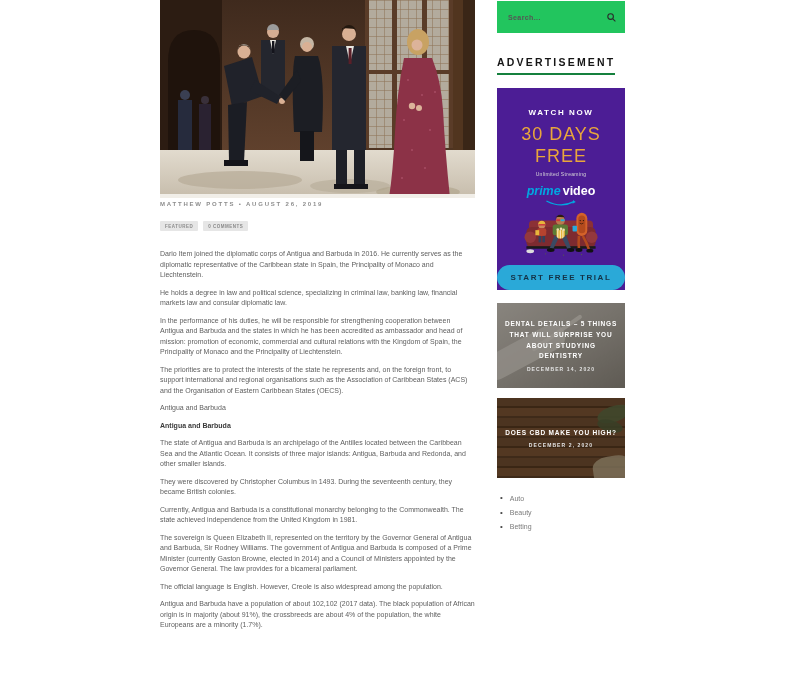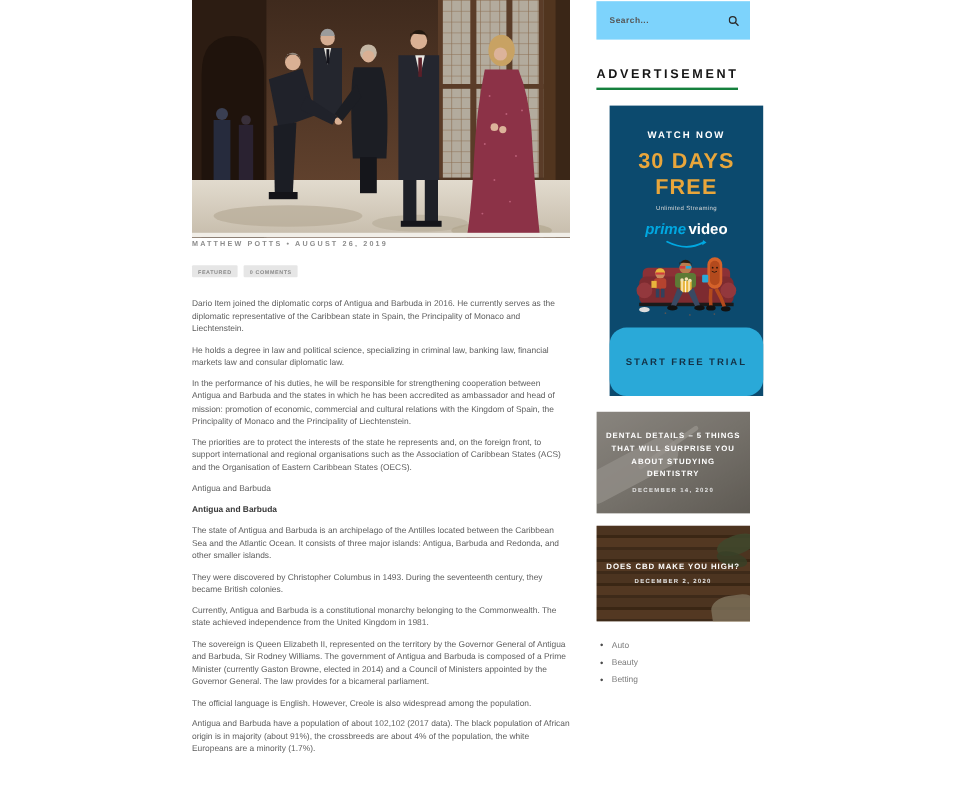--- a/index.html
+++ b/index.html
@@ -30,59 +30,59 @@
     background:#e6e6e6; color:#8a8a8a; font-size:4.5px; font-weight:700;
     letter-spacing:.5px; padding:2.5px 5px; border-radius:1px; text-transform:uppercase;
   }
   .content p { font-size:7px; line-height:1.5; color:#5e5e5e; margin:0 0 7px; }
   .content p.subhead { font-weight:700; color:#3a3a3a; }
 
   
   .sidebar { width:128px; flex:0 0 128px; }
 
   .searchbox {
-    background:#7dd3fc; height:29px; display:flex; align-items:center;
+    background:#22c55e; height:29px; display:flex; align-items:center;
     justify-content:space-between; padding:16px 9px; margin-top:1px;
   }
   .searchbox input {
     border:none; background:transparent; outline:none;
     font-family:"Liberation Sans",sans-serif;
     font-size:7px; font-weight:700; letter-spacing:.4px; color:#333; width:92px;
   }
   .searchbox input::placeholder { color:#555; }
 
   .side-heading {
     display:inline-block; font-size:10.5px; font-weight:800;
     letter-spacing:2.2px; color:#161616; text-transform:uppercase;
     border-bottom:2px solid #15803d; padding-bottom:5px;
   }
   .mt-ad { margin-top:19px; }
   .mt-sec { margin-top:24px; }
 
   .ad-card {
-    margin-top:13px; background:#0c4a6e; height:242px; width:128px;
+    margin-top:13px; background:#4c1d95; height:202px; width:128px;
     display:flex; flex-direction:column; align-items:center; text-align:center;
-    padding-top:20px; cursor:pointer;margin-left:11px;
+    padding-top:20px; cursor:pointer;
   }
   .ad-watch { color:#fff; font-size:8px; font-weight:600; letter-spacing:1.6px; }
   .ad-big {
-    color:#e9a63b; font-size:18px; font-weight:700; letter-spacing:1px;
+    color:#e9a63b; font-size:18px; font-weight:400; letter-spacing:1px;
     line-height:1.2; margin-top:7px;
   }
   .ad-sub { color:#d8d8d8; font-size:5px; letter-spacing:.3px; margin-top:4px; }
   .brand { margin-top:8px; font-size:12.5px; line-height:1; }
   .brand .prime { color:#00a8e1; font-weight:600;font-style:italic; }
   .brand .video { color:#ffffff; font-weight:800; margin-left:2px; }
   .smile { margin-top:2px; }
   .ad-scene { margin-top:2px; }
   .ad-cta {
     margin-top:5px; background:#2aa9d8; color:#143246; border:none;
     font-family:"Liberation Sans",sans-serif;
     font-size:8px; font-weight:800; letter-spacing:1.6px;
-    padding:24px 13px; border-radius:14px; cursor:pointer;
+    padding:8px 13px; border-radius:14px; cursor:pointer;
   }
 
   .health-card {
     position:relative; width:128px; margin-top:13px; overflow:hidden;
     display:flex; flex-direction:column; justify-content:center; align-items:center;
     text-align:center; padding:0 6px; cursor:pointer;
   }
   .hc1 { height:85px; }
   .hc2 { height:80px; margin-top:10px; }
   .hc-bg { position:absolute; inset:0; }

